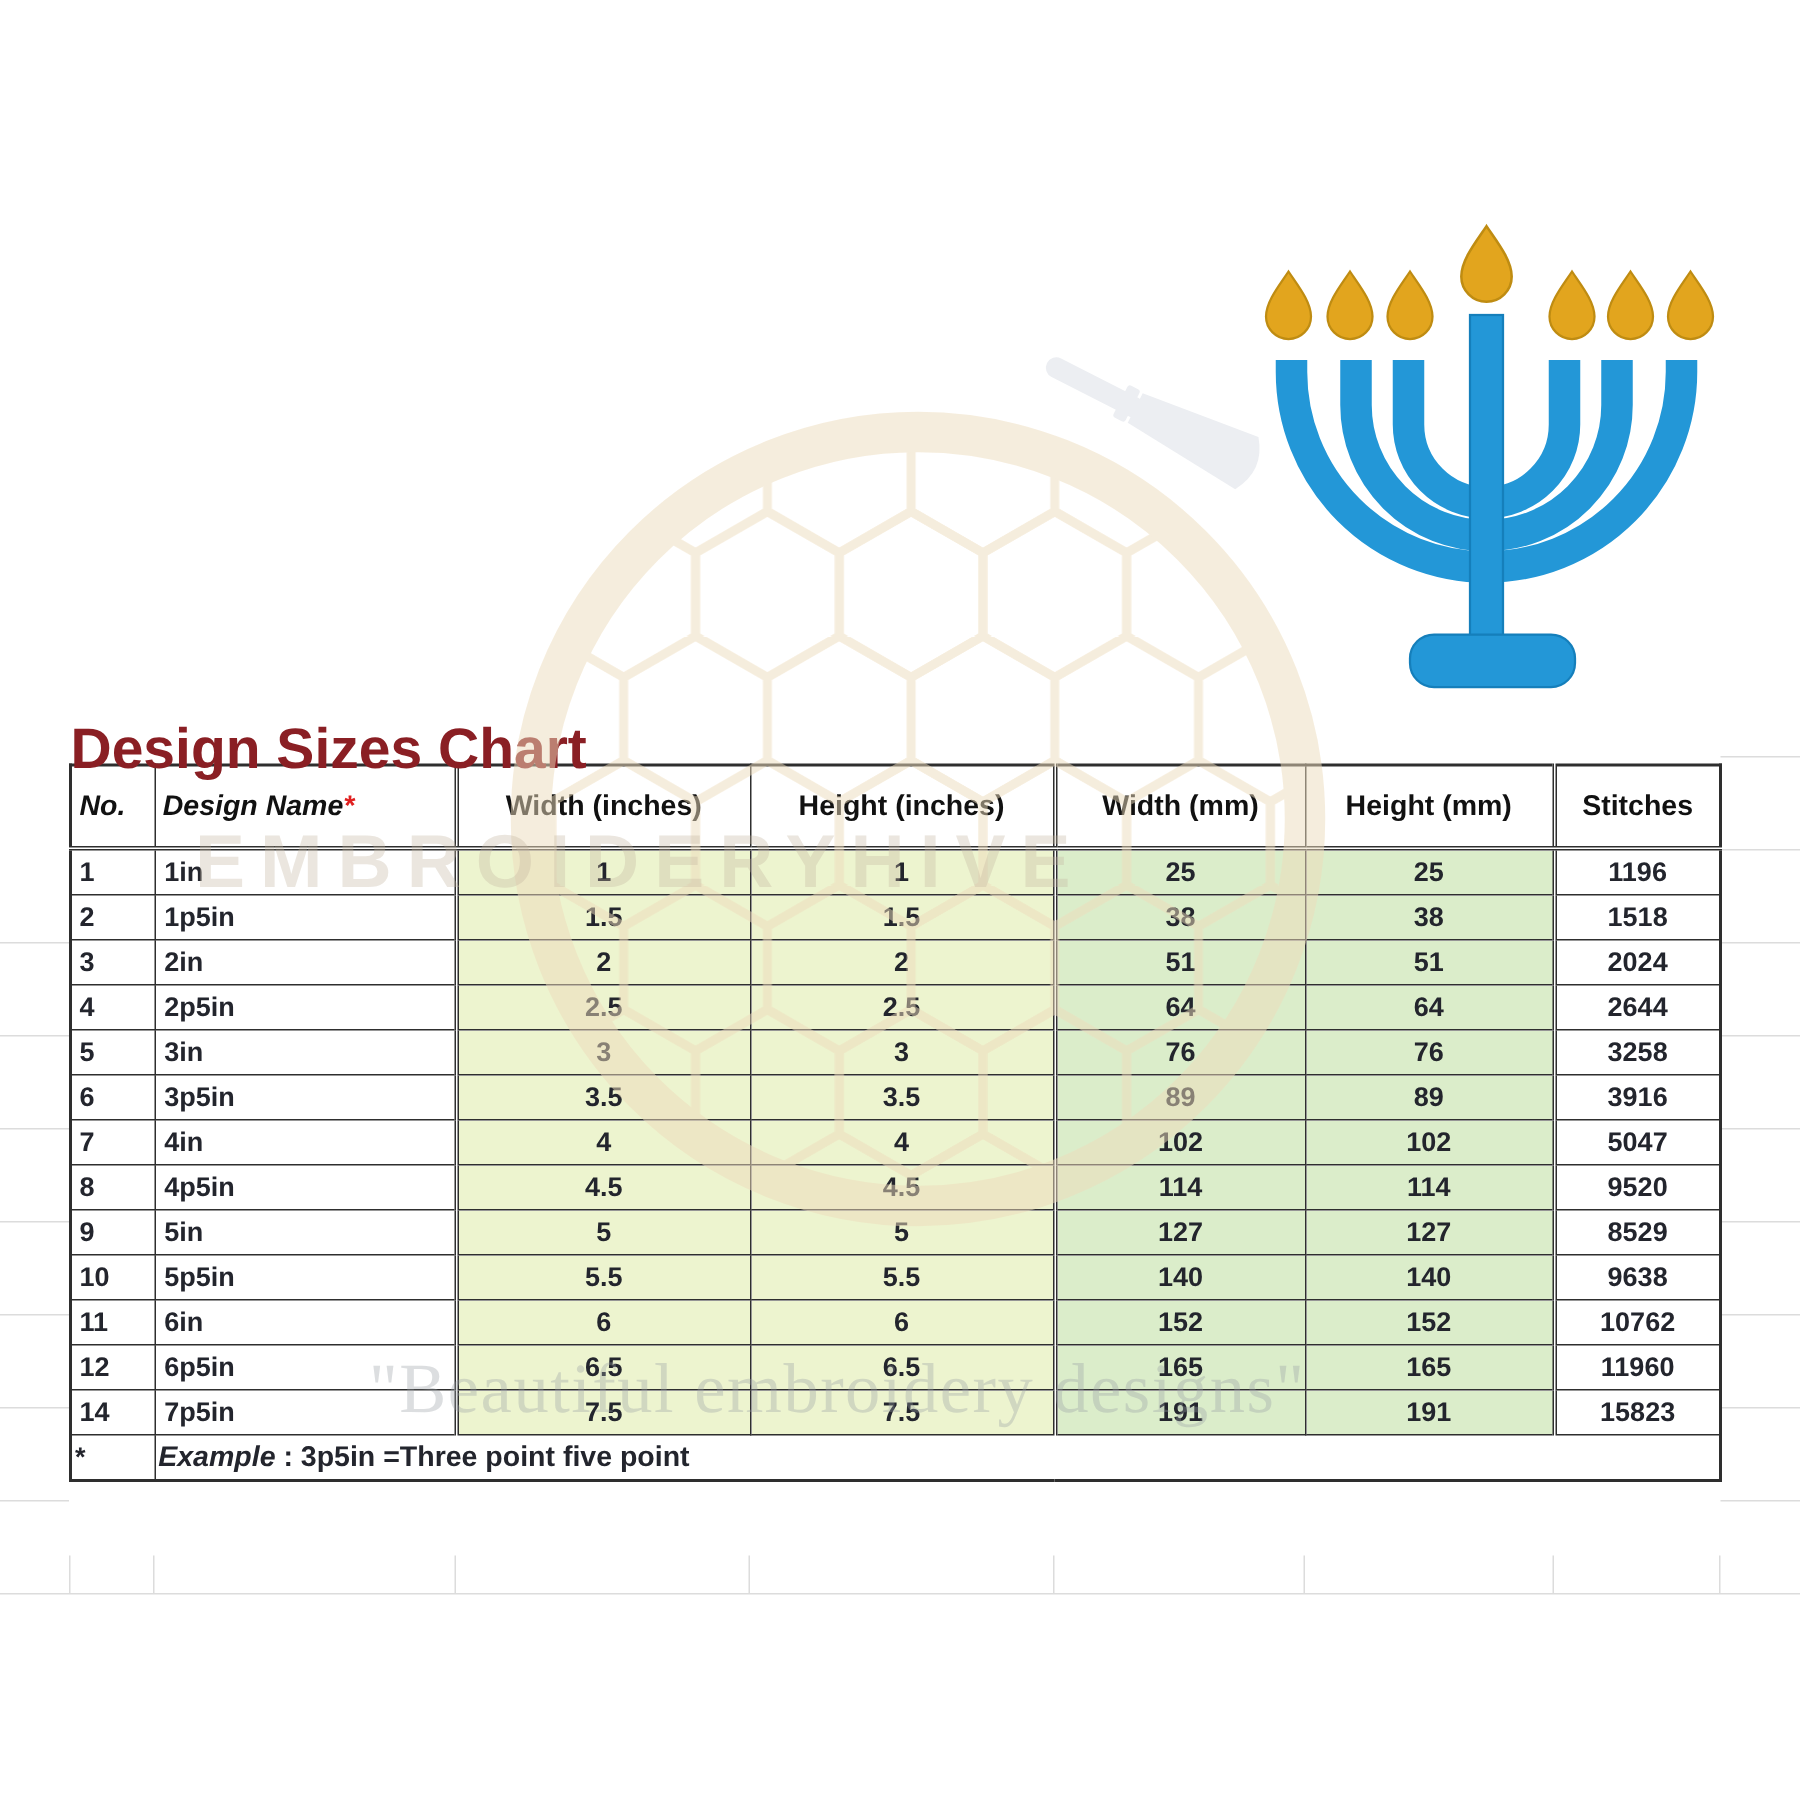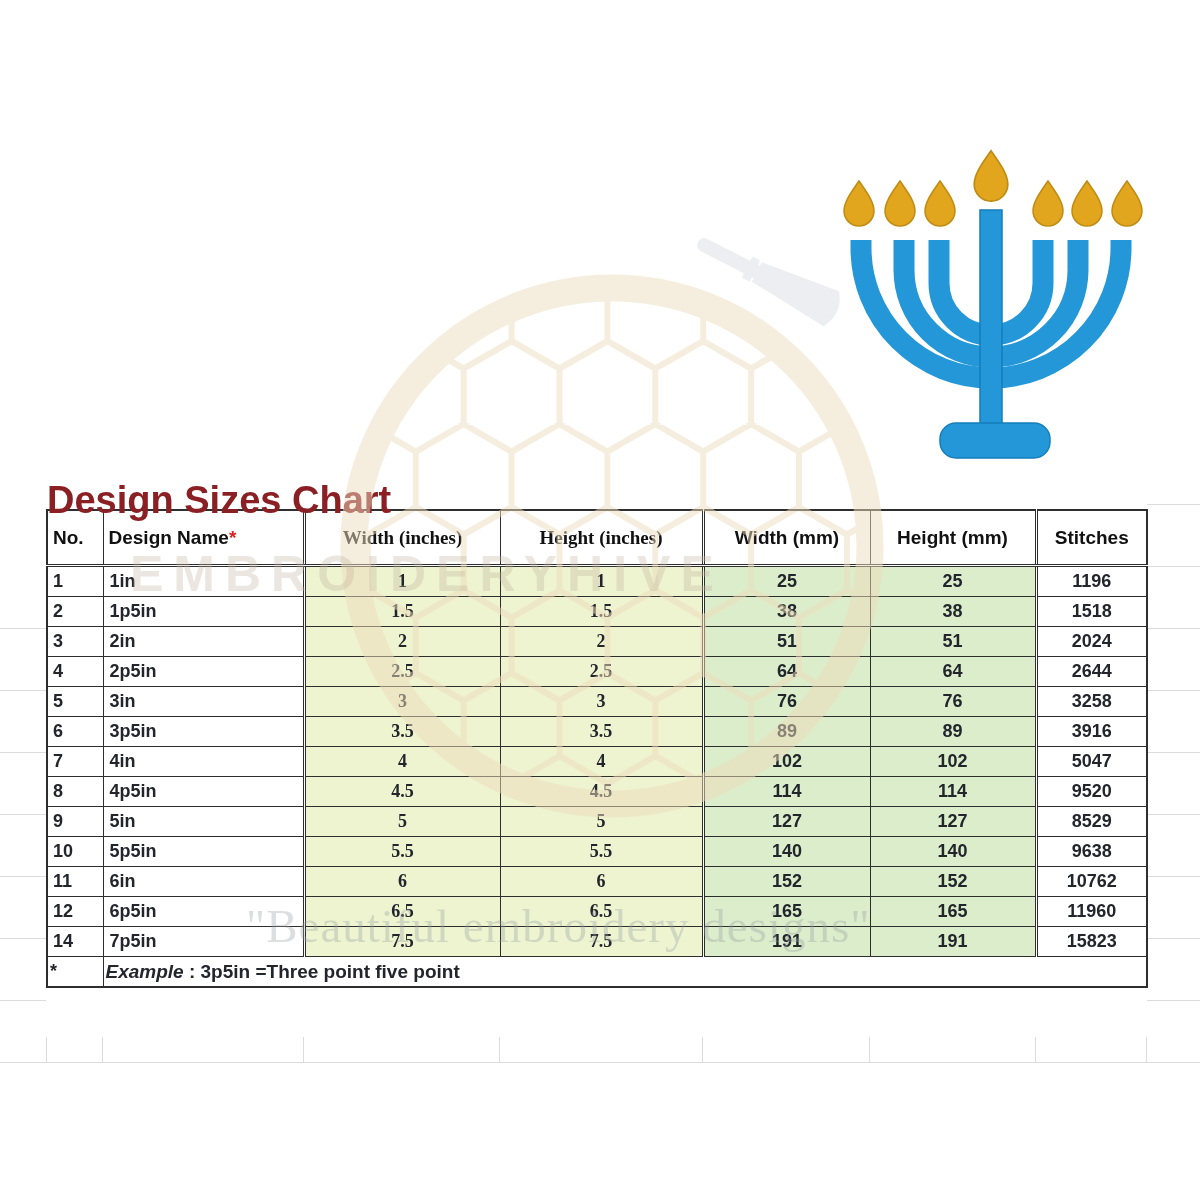--- a/index.html
+++ b/index.html
@@ -17,24 +17,24 @@
 
   
   #chart-table{position:absolute;left:46px;top:509px;z-index:2;
                border-collapse:collapse;table-layout:fixed;width:1100px;
                font-size:18px;}
   #chart-table td,#chart-table th{border:1px solid var(--border);vertical-align:middle;
                overflow:hidden;white-space:nowrap;}
   #chart-table{border:2px solid var(--border);}
   #chart-table th{height:53px;font-size:19px;font-weight:bold;color:#111;
                background:#fff;text-align:center;padding:0 2px;}
-  #chart-table th.h-left{text-align:left;padding-left:5px;}
+  #chart-table th.h-left{text-align:left;padding-left:5px;font-style:italic;}
   #chart-table thead th{border-bottom:3px double var(--border);}
   #chart-table td{height:29px;font-weight:600;color:var(--text);padding:0 2px;}
-  .bg-in{background:var(--inches_bg);font-family:Liberation Serif, serif;}
+  .bg-in{background:var(--inches_bg);}
   .bg-mm{background:var(--mm_bg);}
   .dbl{border-left:3px double var(--border) !important;}
   .c-no{text-align:left;padding-left:5px !important;}
   .c-name{text-align:left;padding-left:6px !important;}
   .c-num{text-align:center;}
   .red{color:var(--red);}
   #foot-marker{color:var(--red);font-weight:bold;text-align:left;padding-left:6px;}
   #foot-text{font-size:19px;font-weight:normal;color:#16161a;padding-left:12px;height:30px;}
   #foot-text .ex{font-style:italic;}
 

